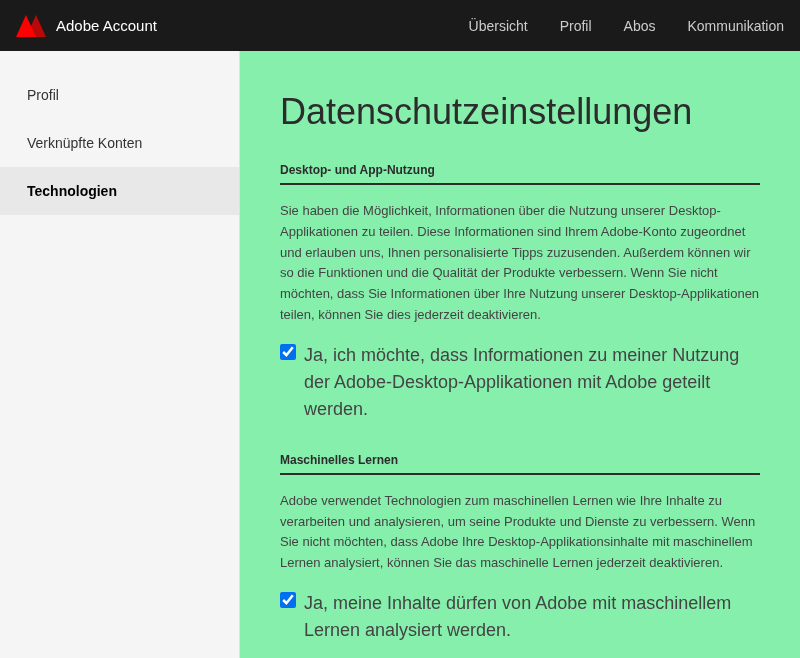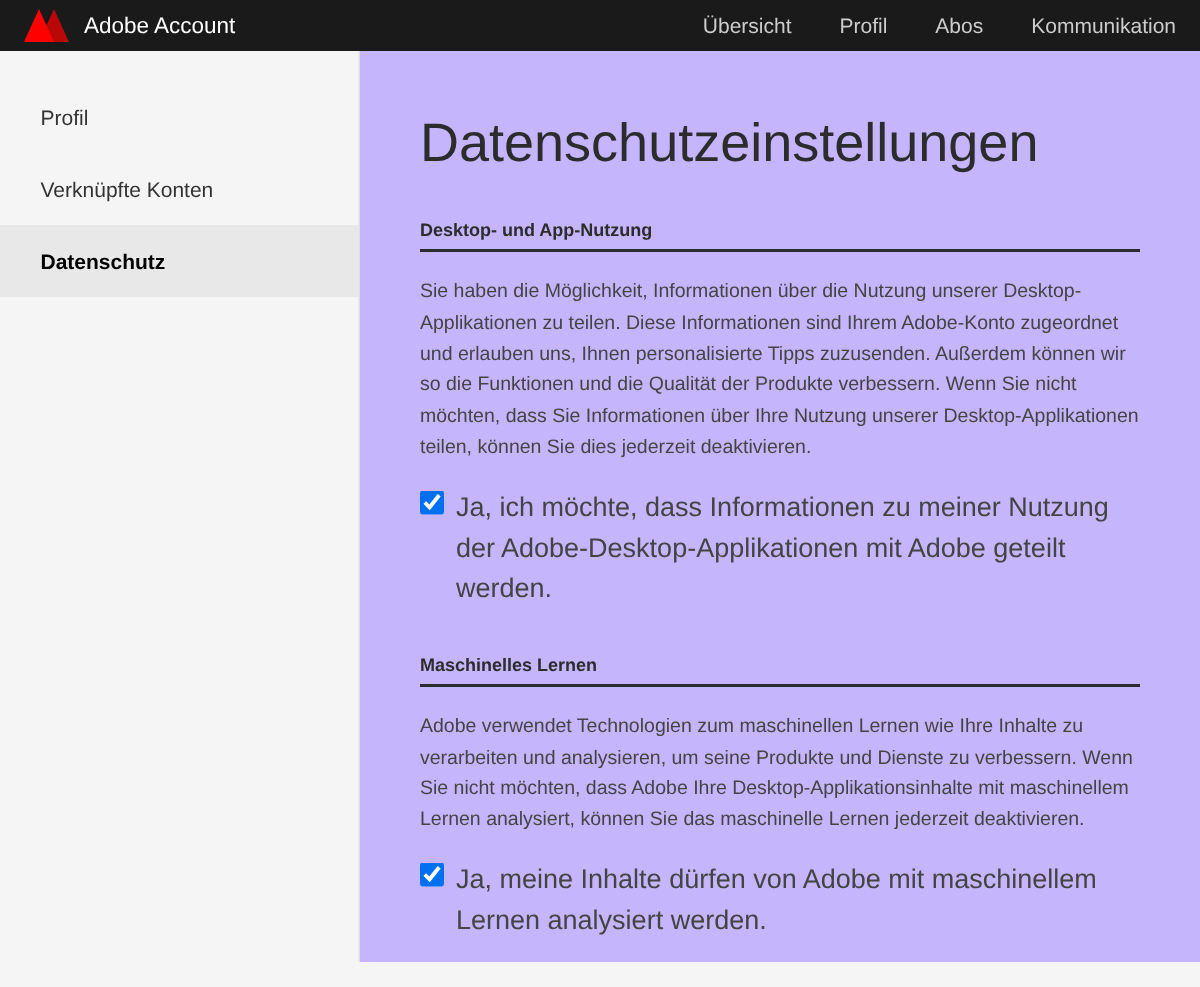--- a/index.html
+++ b/index.html
@@ -1,21 +1,21 @@
 <!DOCTYPE html>
 <html><head>
   <meta charset="utf-8">
   <style>
     * { margin: 0; padding: 0; box-sizing: border-box; }
     body { font-family: Arial, sans-serif; background: #f5f5f5; width: 800px; height: 658px; overflow: hidden; }
 
     
     .header {
       background: #1a1a1a;
-      height: 34px;
+      height: 51px;
       display: flex;
       align-items: center;
       padding: 0 16px;
       color: white;
     }
     .header-logo {
       display: flex;
       align-items: center;
       gap: 10px;
     }
@@ -65,21 +65,21 @@
     .sidebar-item.active {
       background: #e8e8e8;
       font-weight: bold;
       color: #000;
       border-left: 3px solid transparent;
     }
 
     
     .main-content {
       flex: 1;
-      background: #c4b5fd;
+      background: #86efac;
       padding: 40px 40px 40px 40px;
       overflow-y: auto;
     }
     .page-title {
       font-size: 36px;
       font-weight: 300;
       color: #2c2c2c;
       margin-bottom: 30px;
     }
 
@@ -139,21 +139,21 @@
     <a class="nav-item">Abos</a>
     <a class="nav-item">Kommunikation</a>
   </nav>
 </header>
 
 <div class="layout">
 
   <aside class="sidebar">
     <div class="sidebar-item">Profil</div>
     <div class="sidebar-item">Verknüpfte Konten</div>
-    <div class="sidebar-item active">Datenschutz</div>
+    <div class="sidebar-item active">Technologien</div>
   </aside>
 
   <main class="main-content">
     <h1 class="page-title">Datenschutzeinstellungen</h1>
 
     <div class="section">
       <div class="section-title">Desktop- und App-Nutzung</div>
       <hr class="section-divider">
       <p class="section-text">Sie haben die Möglichkeit, Informationen über die Nutzung unserer Desktop-Applikationen zu teilen. Diese Informationen sind Ihrem Adobe-Konto zugeordnet und erlauben uns, Ihnen personalisierte Tipps zuzusenden. Außerdem können wir so die Funktionen und die Qualität der Produkte verbessern. Wenn Sie nicht möchten, dass Sie Informationen über Ihre Nutzung unserer Desktop-Applikationen teilen, können Sie dies jederzeit deaktivieren.</p>
       <div class="checkbox-row">

